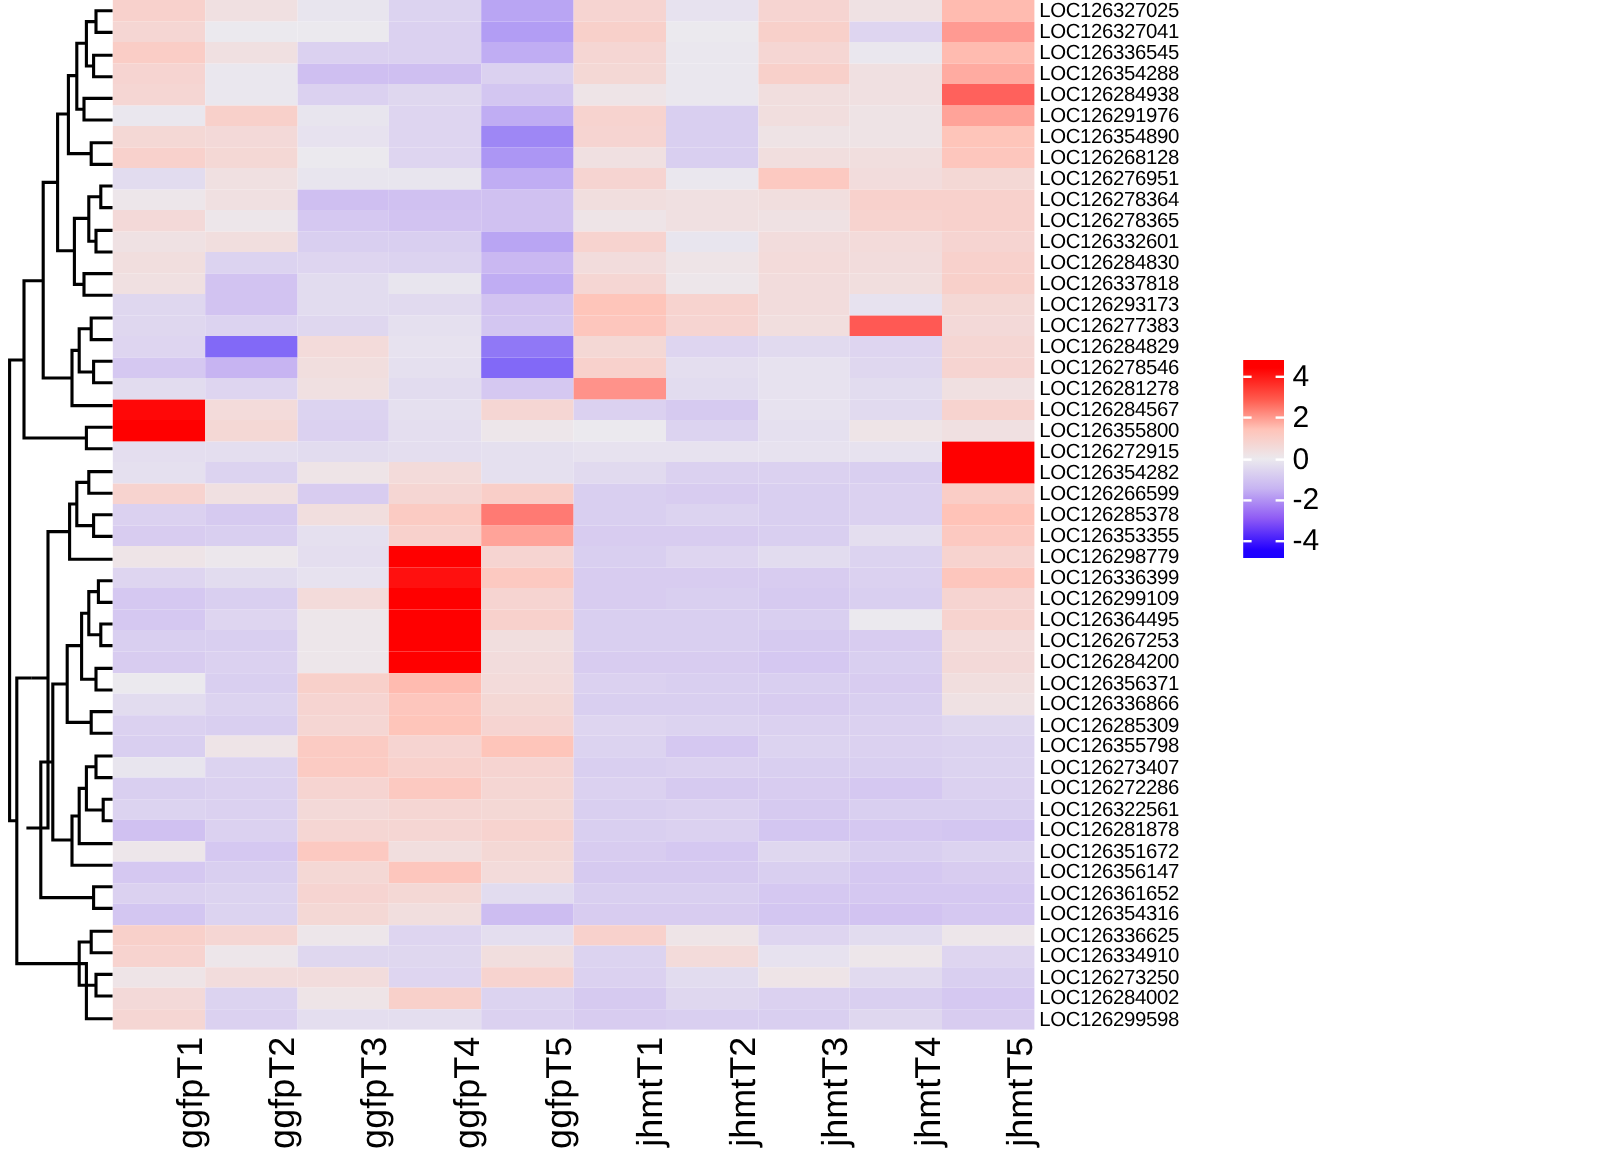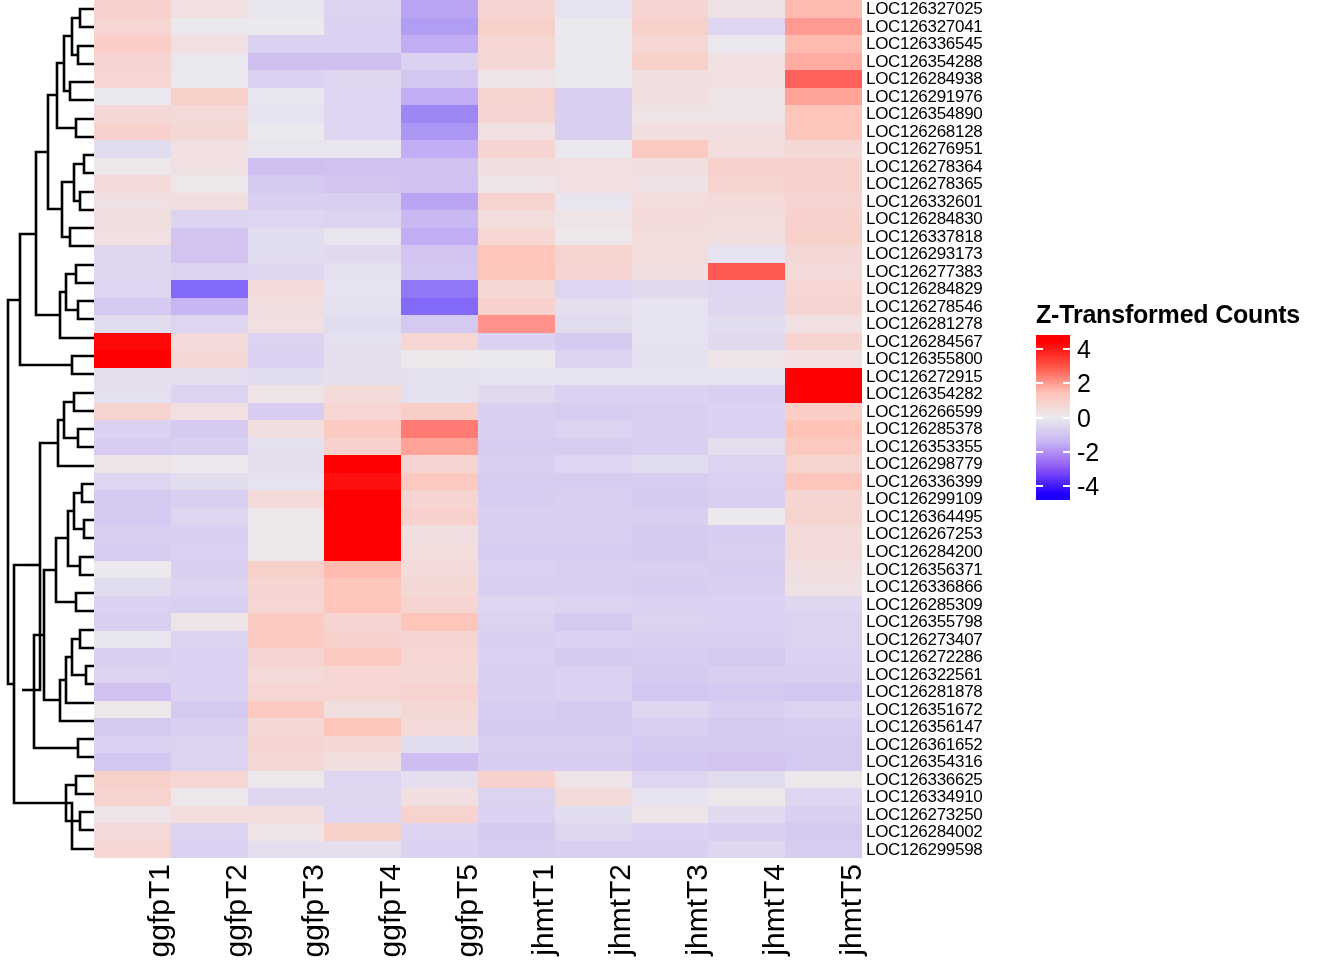--- a/index.html
+++ b/index.html
@@ -879,21 +879,20 @@
       </div>
       <div class="col-label-slot">
         <span class="col-label">jhmtT4</span>
       </div>
       <div class="col-label-slot">
         <span class="col-label">jhmtT5</span>
       </div>
     </div>
 
   <div id="legend">
-    <div id="legend-title">Z-Transformed Counts</div>
     <div id="legend-body">
       <div id="colorbar">
           <div class="cb-tick left" style="top: 12.75px;"></div>
           <div class="cb-tick right" style="top: 12.75px;"></div>
           <div class="cb-tick left" style="top: 47.125px;"></div>
           <div class="cb-tick right" style="top: 47.125px;"></div>
           <div class="cb-tick left" style="top: 81.5px;"></div>
           <div class="cb-tick right" style="top: 81.5px;"></div>
           <div class="cb-tick left" style="top: 115.875px;"></div>
           <div class="cb-tick right" style="top: 115.875px;"></div>

